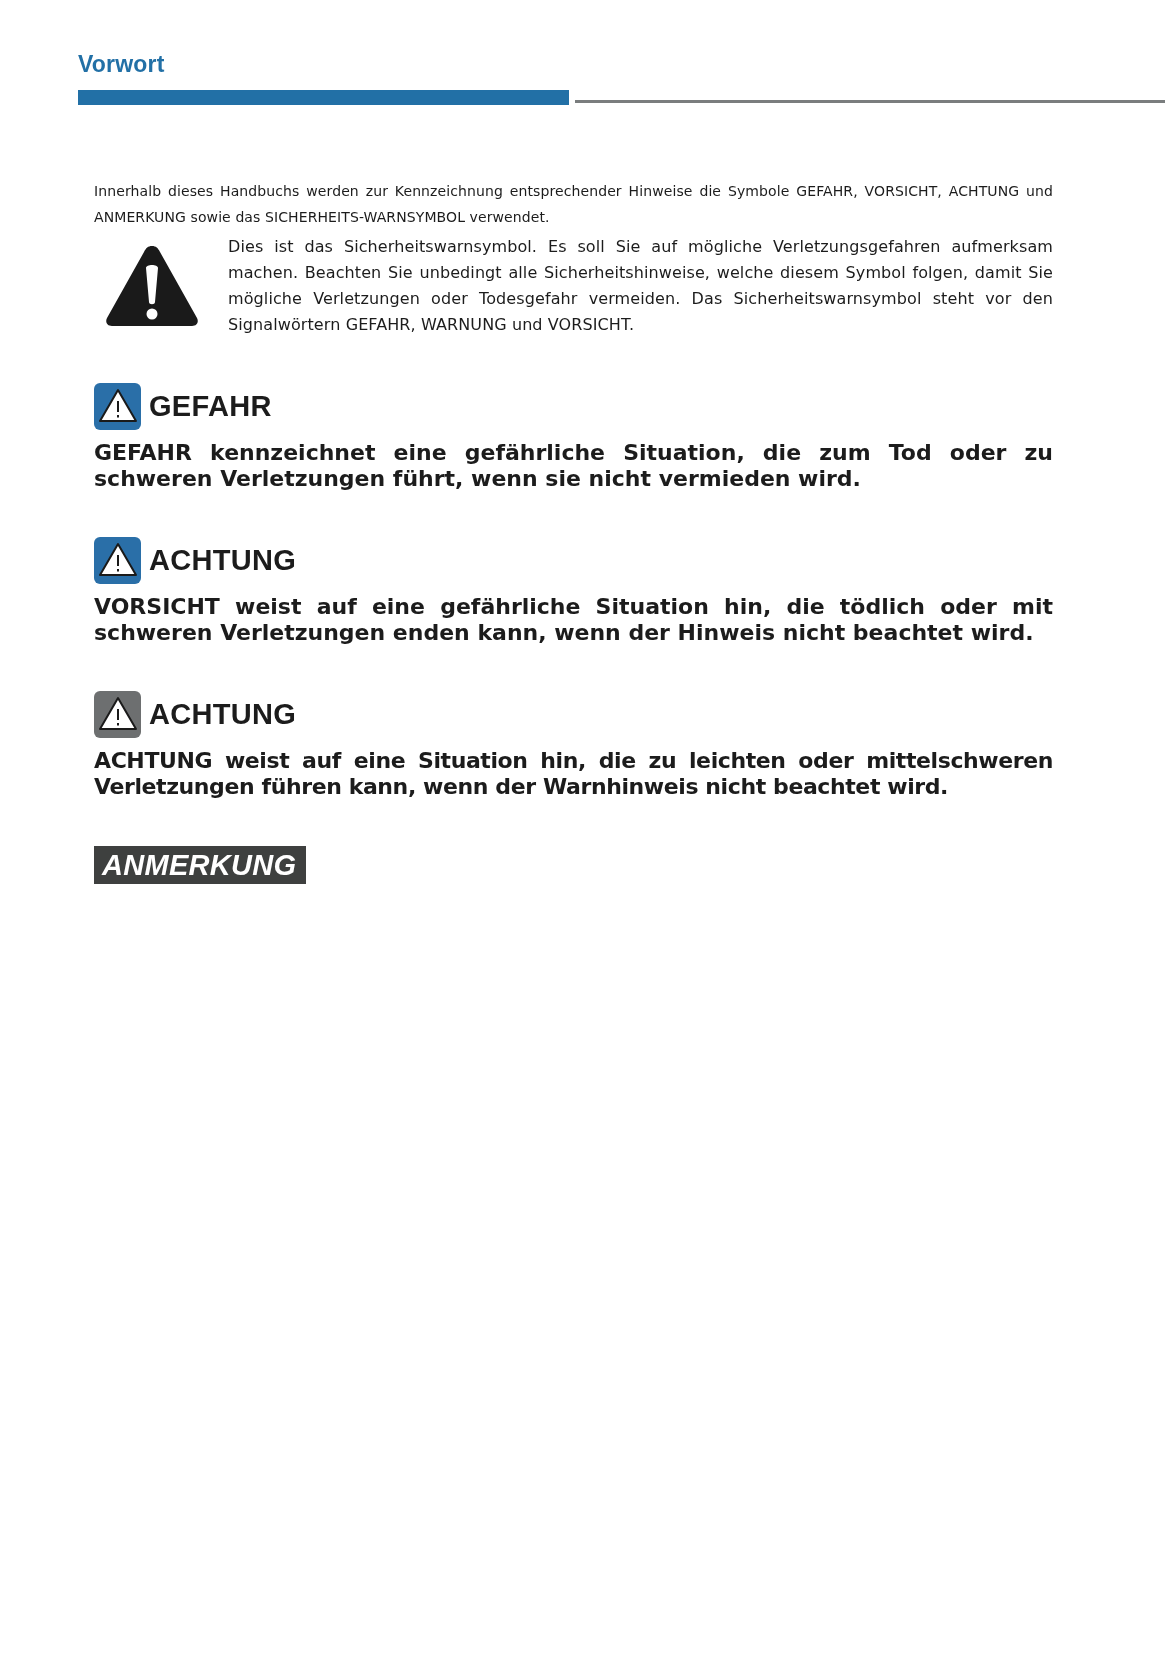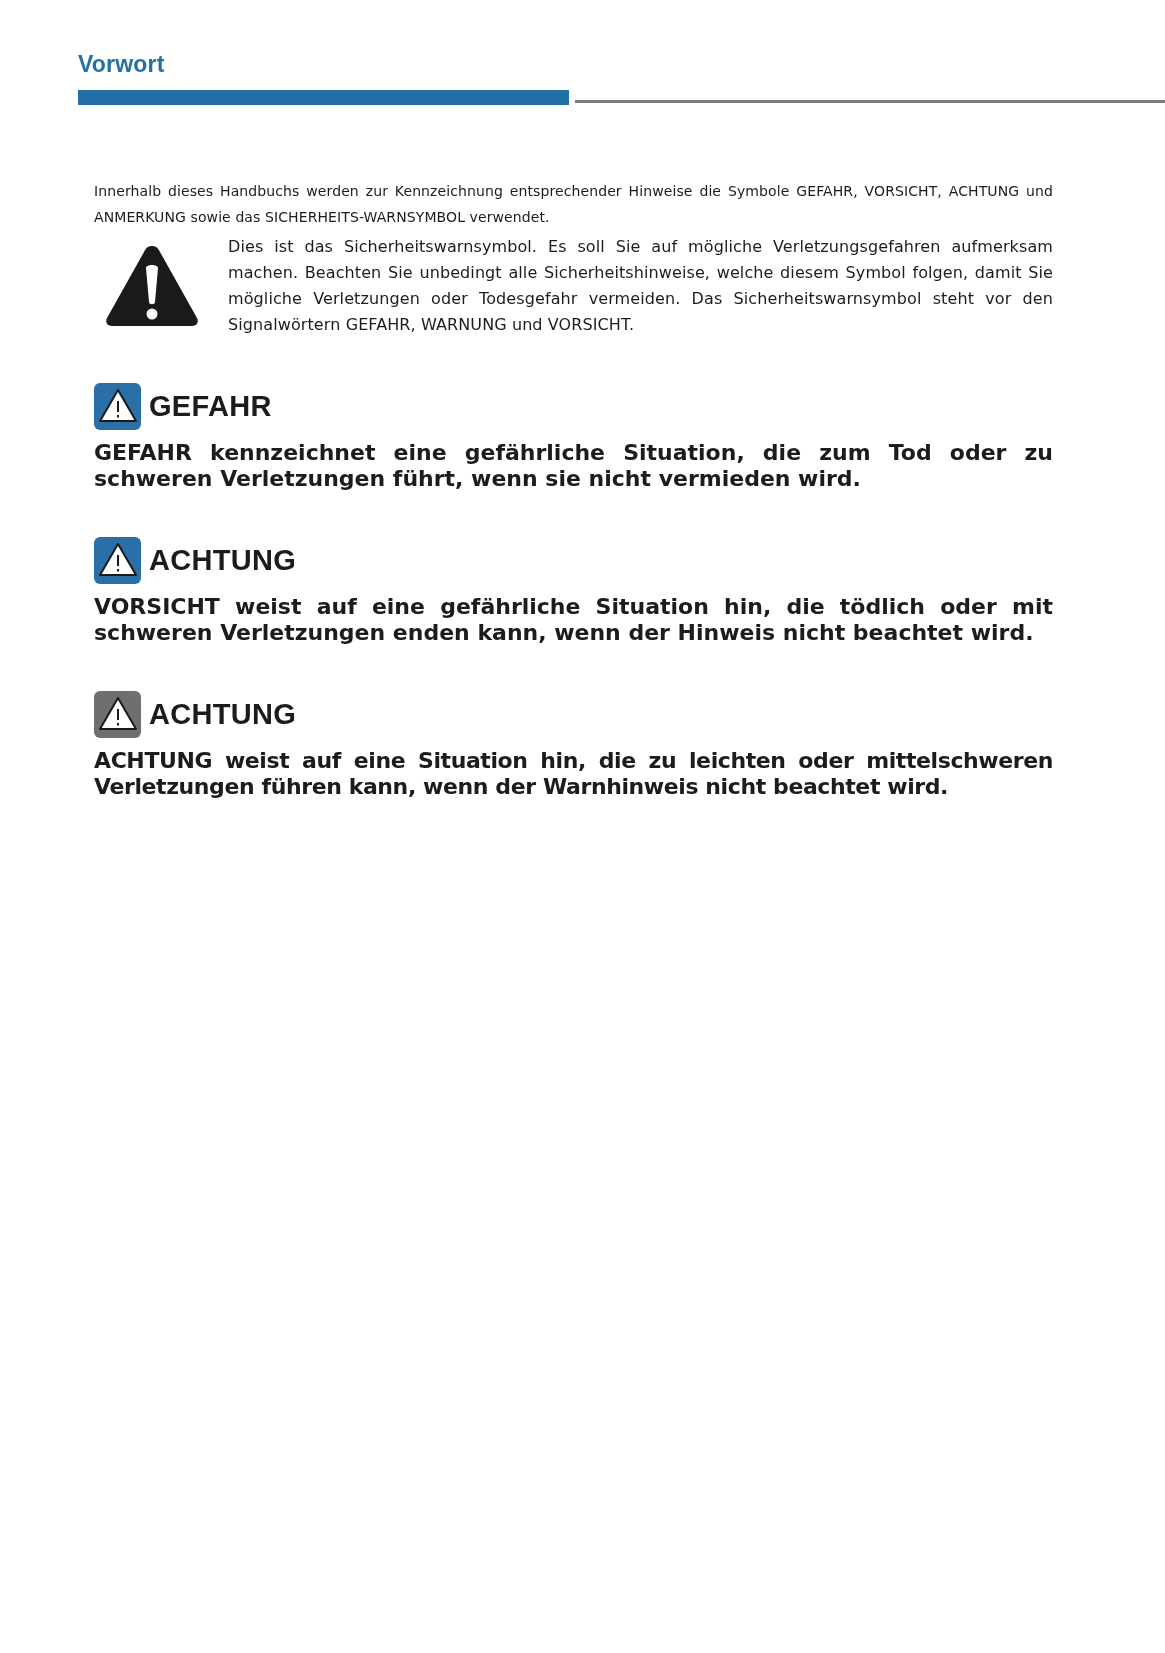--- a/index.html
+++ b/index.html
@@ -81,14 +81,15 @@
           <rect x="19" y="13" width="2" height="11" fill="#1a1a1a"></rect>
           <rect x="19" y="27" width="2" height="2.5" fill="#1a1a1a"></rect>
         </svg>
       </div>
       <span class="signal-label">ACHTUNG</span>
     </div>
     <p class="signal-body" style="letter-spacing:-0.4px">ACHTUNG weist auf eine Situation hin, die zu leichten oder mittelschweren Verletzungen führen kann, wenn der Warnhinweis nicht beachtet wird.</p>
   </div>
 
   <div class="note">
+    <span class="note-badge">ANMERKUNG</span>
   </div>
 </div>
 
 </body></html>

